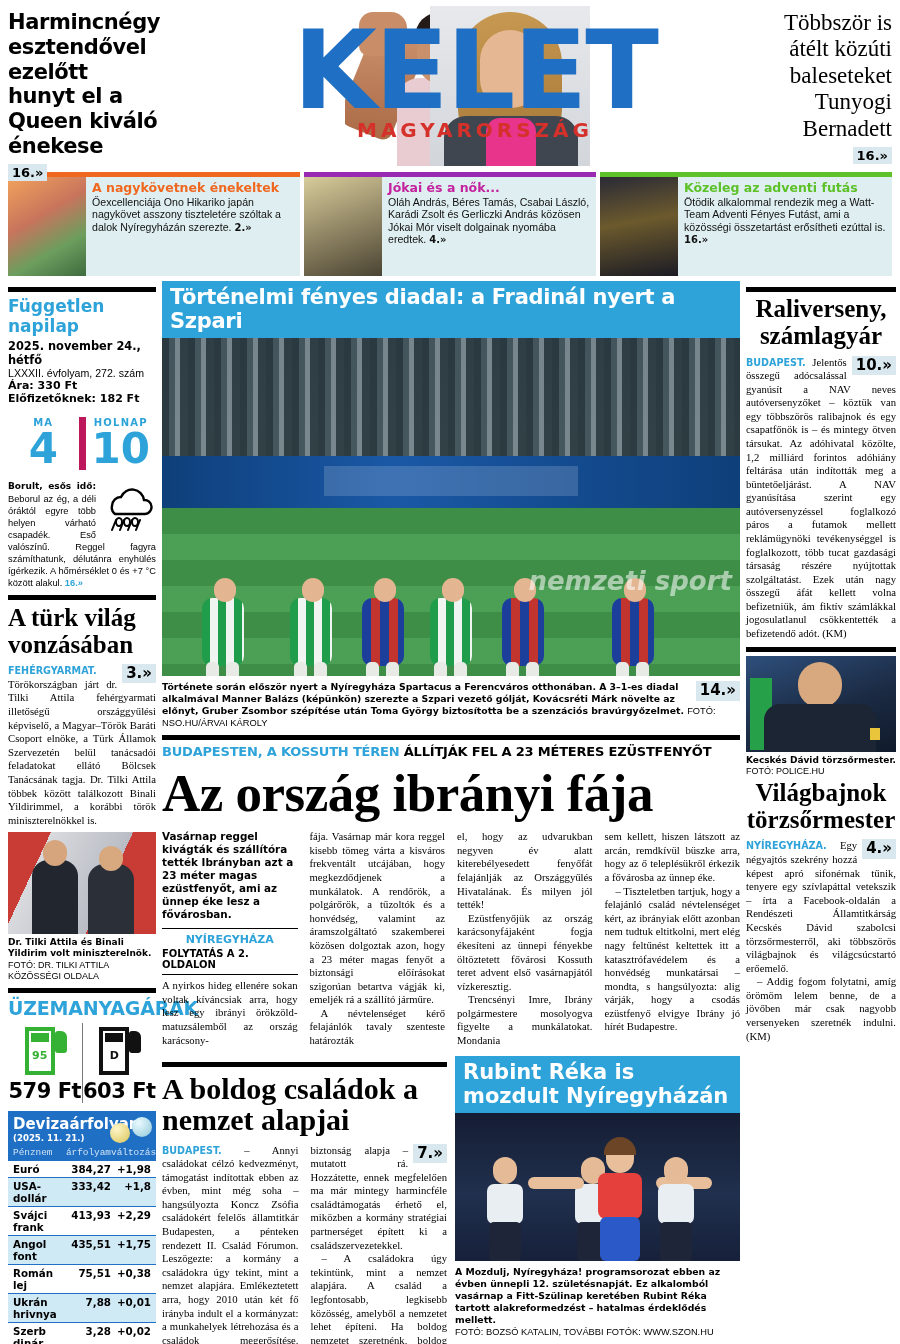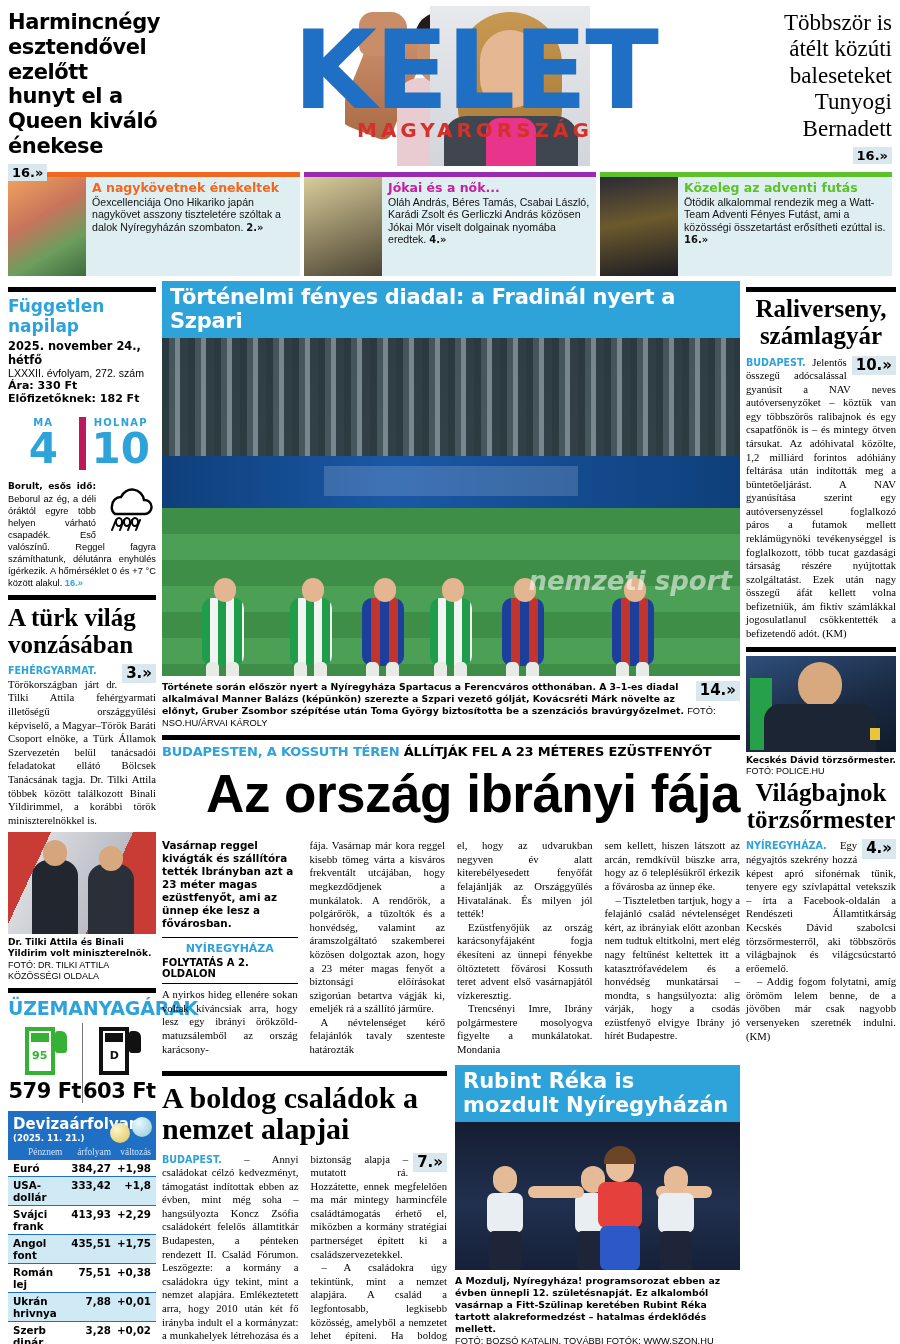--- a/index.html
+++ b/index.html
@@ -168,22 +168,22 @@
   .fuelprice { font-family:"DejaVu Sans",sans-serif; font-weight:bold; font-size:21px; letter-spacing:-0.5px; }
 
   .fx { margin-top:8px; }
   .fx-head { background:#1f6fc4; color:#fff; padding:4px 5px 3px 5px; position:relative; overflow:hidden; }
   .fx-head .t { font-family:"DejaVu Sans",sans-serif; font-weight:bold; font-size:15px; }
   .fx-head .d { font-family:"DejaVu Sans",sans-serif; font-weight:bold; font-size:8.6px; }
   .coin1 { position:absolute; right:26px; top:12px; width:20px; height:20px; border-radius:50%;
     background:radial-gradient(circle at 34% 30%,#fff6c9,#d8c457); }
   .coin2 { position:absolute; right:4px; top:6px; width:20px; height:20px; border-radius:50%;
     background:radial-gradient(circle at 34% 30%,#eafaff,#8fc8d8); }
-  .fx-sub { background:#1f6fc4; color:#cfe3f6; display:flex; padding:1px 5px 3px 20px;
-    font-family:Liberation Serif, serif; font-size:9.4px; }
+  .fx-sub { background:#1f6fc4; color:#cfe3f6; display:flex; padding:1px 5px 3px 5px;
+    font-family:Liberation Mono, monospace; font-size:9.4px; }
   .fx-row { display:flex; padding:2px 5px; border-bottom:1px solid #1f6fc4;
     font-family:"DejaVu Sans",sans-serif; font-weight:bold; font-size:10.3px; }
   .fx-row.alt { background:#cfe9f5; }
   .fx-c1 { flex:1; } .fx-c2 { width:46px; text-align:right; } .fx-c3 { width:40px; text-align:right; }
 
   
   .sport-head { background:#2ea3d9; color:#fff; font-family:"DejaVu Sans",sans-serif;
     font-weight:bold; font-size:21px; padding:4px 8px 5px 8px; letter-spacing:-0.3px; }
   .sport-photo { width:100%; height:338px; position:relative; overflow:hidden;
     background:linear-gradient(180deg,#2e6f3a 0%,#3f8b48 28%,#49a353 60%,#3c8a45 100%); }
@@ -206,22 +206,22 @@
   .watermark { position:absolute; right:8px; bottom:80px;
     font-family:"DejaVu Sans",sans-serif; font-weight:bold; font-style:italic; font-size:26px;
     color:rgba(255,255,255,.55); }
   .sport-cap { font-family:"DejaVu Sans",sans-serif; font-weight:bold; font-size:9.3px;
     line-height:1.3; margin-top:5px; }
   .sport-cap .src { font-family:"Liberation Sans",sans-serif; font-weight:normal; }
 
   .kicker { font-family:"DejaVu Sans",sans-serif; font-weight:bold; font-size:13px;
     letter-spacing:-0.2px; margin-top:4px; }
   .kicker .hl { color:#2ea3d9; }
-  .big-h { font-family:Liberation Sans, sans-serif; font-size:53px; line-height:1.0;
-    text-align:right; margin:8px 0 19px 0; letter-spacing:-0.5px; }
+  .big-h { font-family:Liberation Serif, serif; font-size:53px; line-height:1.0;
+    text-align:left; margin:8px 0 10px 0; letter-spacing:-0.5px; }
   .cols3 { display:flex; gap:12px; }
   .cols3 > div { flex:1; }
   .lead-bold { font-family:"DejaVu Sans",sans-serif; font-weight:bold; font-size:10.4px;
     line-height:1.25; margin-bottom:7px; }
   .contline { font-family:"DejaVu Sans",sans-serif; font-weight:bold; font-size:10px; margin-top:2px; }
   .body-txt p { text-indent:11px; }
   .body-txt p.first { text-indent:0; }
 
   .h2-serif { font-family:"Liberation Serif",serif; font-size:30px; line-height:1.05; margin:6px 0 8px 0; }
   .cols2 { display:flex; gap:12px; }
@@ -303,21 +303,21 @@
       <h2>Többször is átélt közúti baleseteket Tunyogi Bernadett</h2>
       <span class="pagref">16.»</span>
     </div>
   </div>
 
   <div class="promos">
     <div class="promo p1">
       <div class="promo-img ph-a"></div>
       <div class="promo-txt">
         <h3>A nagykövetnek énekeltek</h3>
-        <p><span>Őexcellenciája Ono Hikariko japán nagykövet asszony tiszteletére szóltak a dalok Nyíregyházán szombaton.</span>
+        <p><span>Őexcellenciája Ono Hikariko japán nagykövet asszony tiszteletére szóltak a dalok Nyíregyházán szerezte.</span>
            <b>2.»</b></p>
       </div>
     </div>
     <div class="promo p2">
       <div class="promo-img ph-b"></div>
       <div class="promo-txt">
         <h3>Jókai és a nők...</h3>
         <p><span>Oláh András, Béres Tamás, Csabai László, Karádi Zsolt és Gerliczki András közösen Jókai Mór viselt dolgainak nyomába eredtek.</span>
            <b>4.»</b></p>
       </div>

